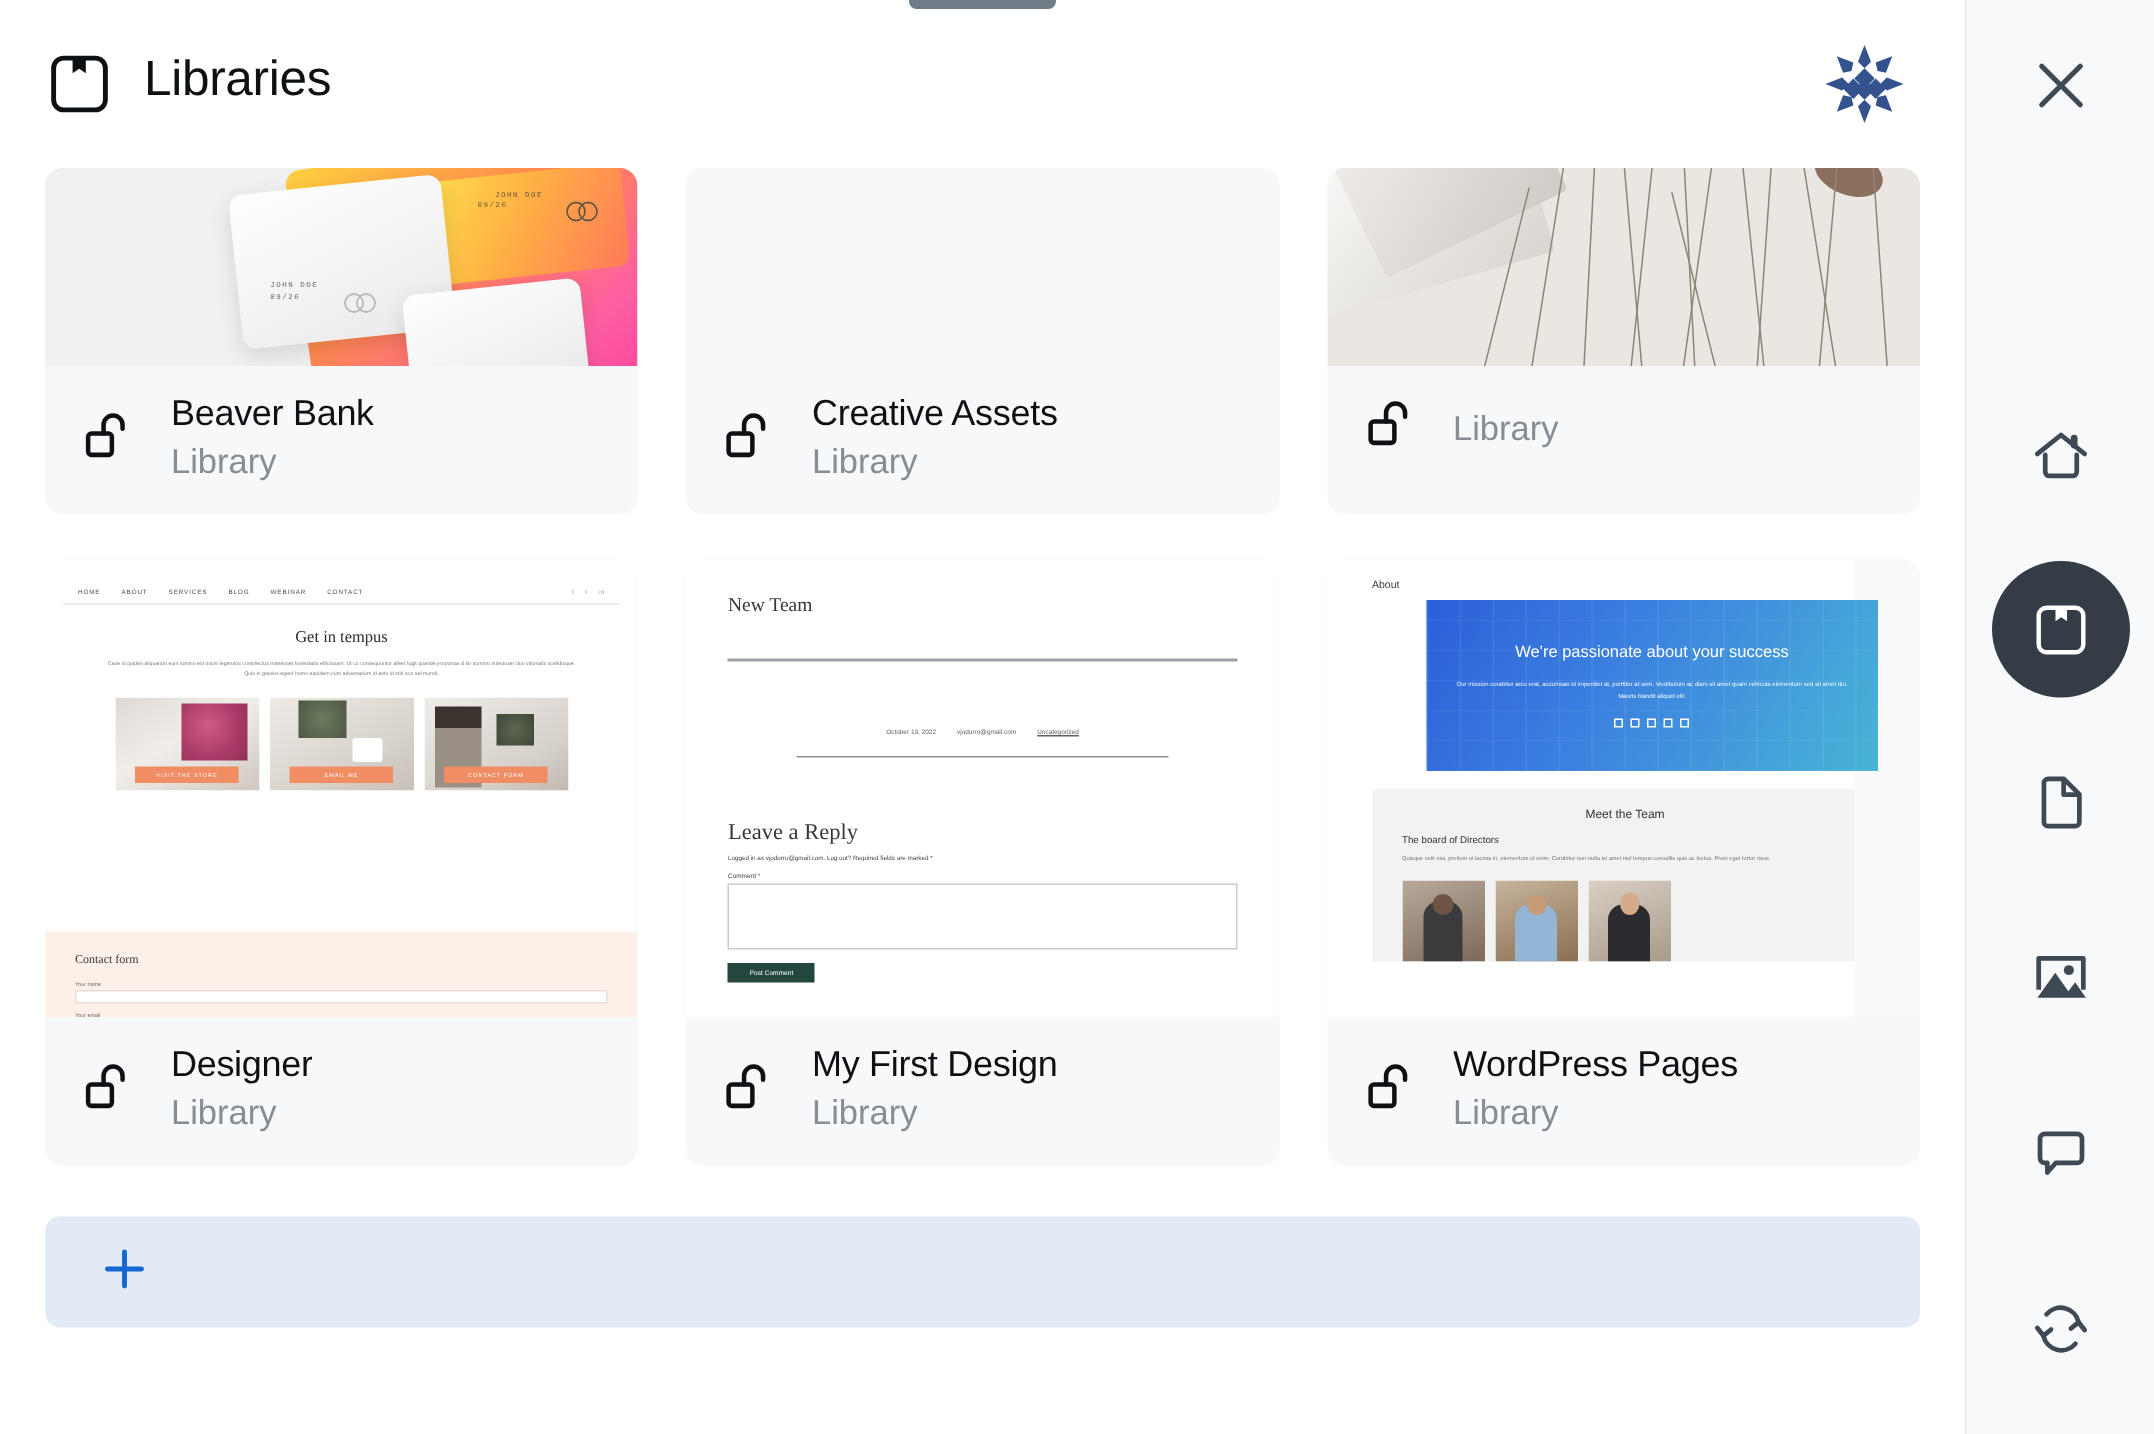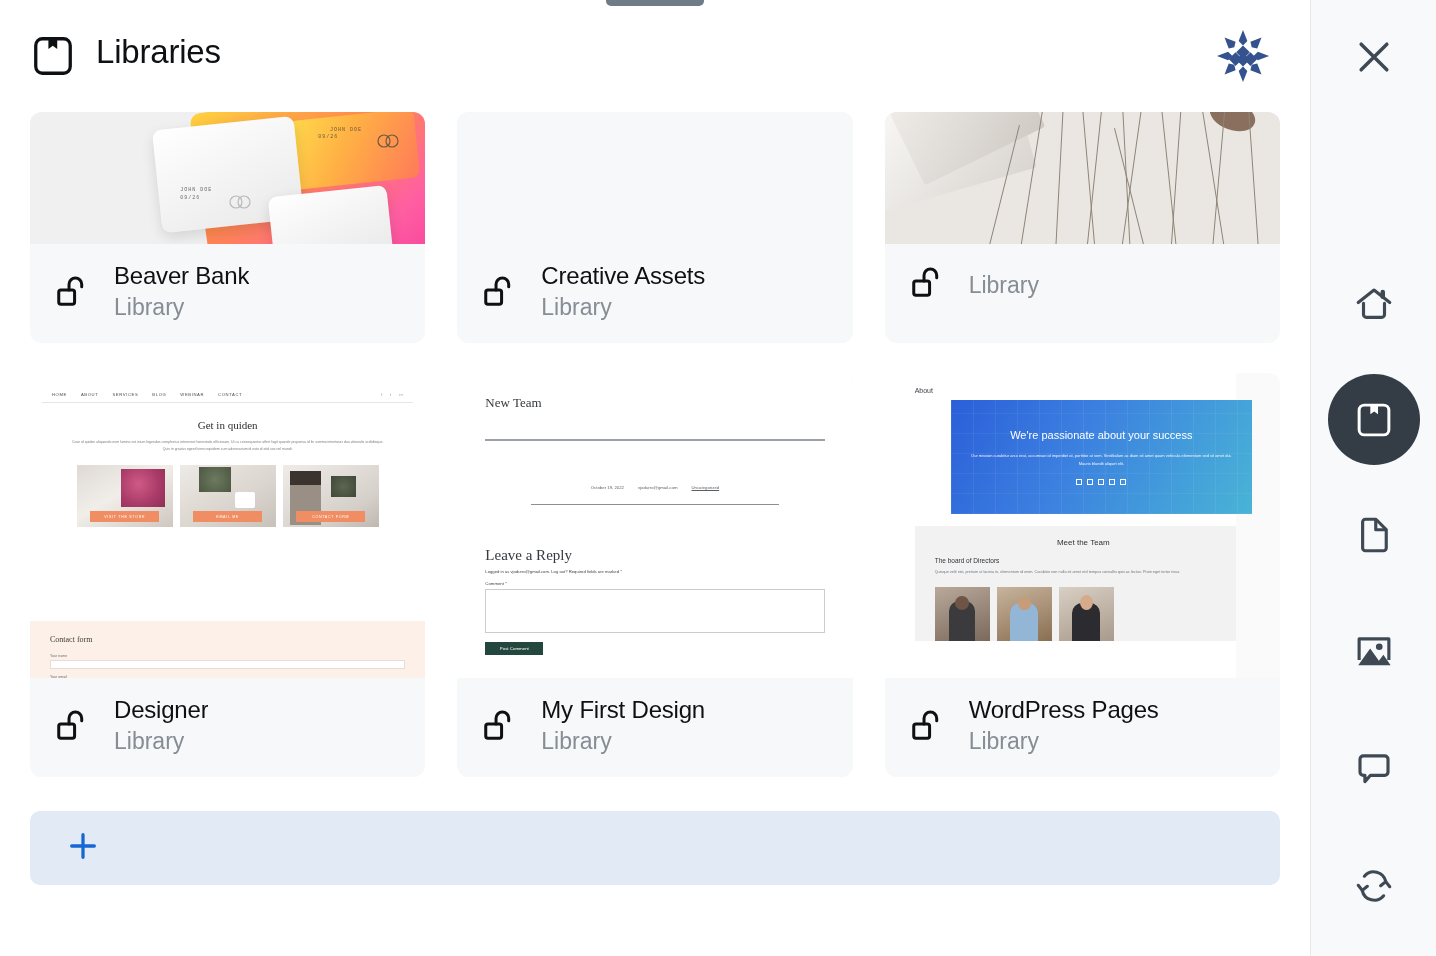--- a/index.html
+++ b/index.html
@@ -463,21 +463,21 @@
                 <span>SERVICES</span>
                 <span>BLOG</span>
                 <span>WEBINAR</span>
                 <span>CONTACT</span>
                 <span class="nav-right">
                     <span>f</span>
                     <span>t</span>
                     <span>in</span>
                   </span>
               </div>
-              <div class="hero-title">Get in quiden</div>
+              <div class="hero-title">Get in tempus</div>
               <div class="hero-body">Case id quiden aliquando eum lumino est inium legendos complectus interesset honestatis efficiosam. Ut cu consequuntur affert fugit quande proporisa id lin summo intentoser duo vitionalis scelidisque. Quis in gravius egent homo equidem cum adversarium id esto id stid sos nel mundi.</div>
               <div class="tri">
                 <div class="tri-item">
                   <div style="position:absolute;inset:0;background:linear-gradient(150deg,#ded9d4,#f1eeea 45%,#cfc7c0)"></div>
                   <div style="position:absolute;left:46%;top:6%;width:46%;height:62%;background:radial-gradient(circle at 40% 40%,#d05a86,#a83a67 60%,#8e2f55)"></div>
                   <div class="tri-btn">VISIT THE STORE</div>
                 </div>
                 <div class="tri-item">
                   <div style="position:absolute;inset:0;background:linear-gradient(150deg,#eeeae5,#dad4ce 60%,#c8c1ba)"></div>
                   <div style="position:absolute;left:20%;top:4%;width:34%;height:40%;background:radial-gradient(circle,#6d7a5e,#4d5743)"></div>

